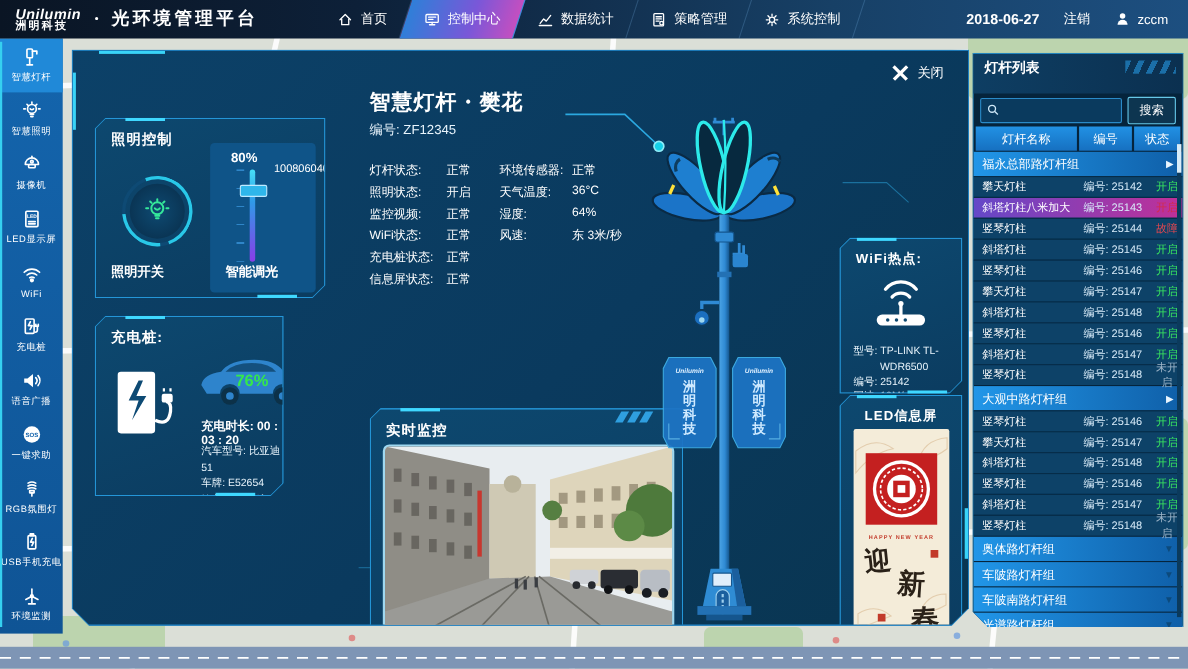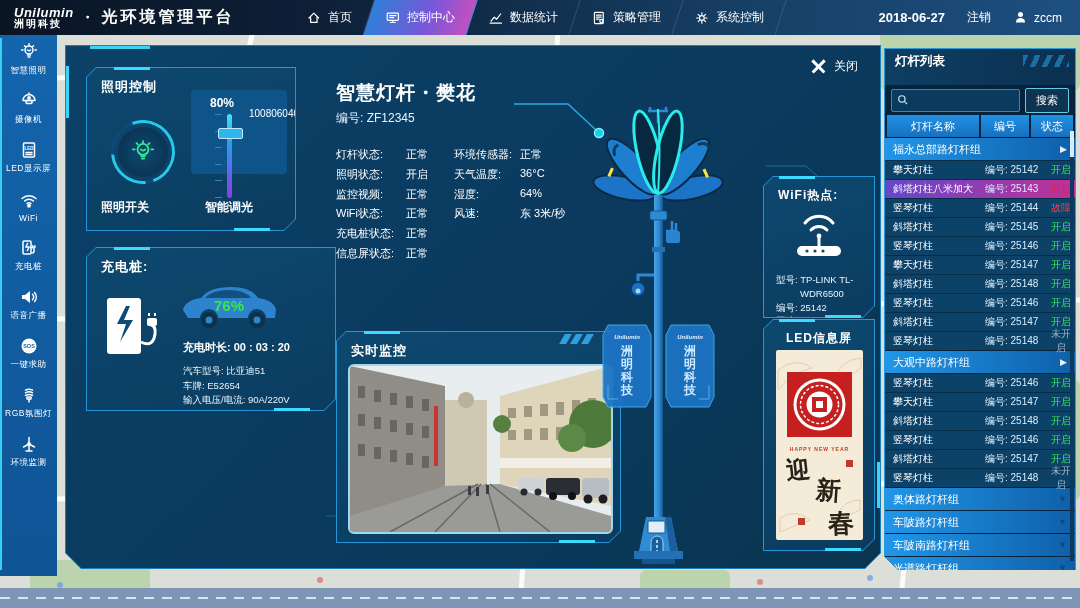--- a/index.html
+++ b/index.html
@@ -46,38 +46,38 @@
 
   
   #overlay-outer{position:absolute;left:65px;top:45px;width:816px;height:524px;z-index:10;
     background:#1d7fc0;clip-path:polygon(0 0,100% 0,100% calc(100% - 16px),calc(100% - 16px) 100%,16px 100%,0 calc(100% - 16px));}
   #overlay{position:absolute;inset:1px;background:linear-gradient(135deg,#0c4168 0%,#0a3a5e 55%,#093550 100%);
     clip-path:polygon(0 0,100% 0,100% calc(100% - 15px),calc(100% - 15px) 100%,15px 100%,0 calc(100% - 15px));}
   .ov-acc{position:absolute;background:#39d4f8;z-index:12;}
 
   
   .tb{position:absolute;background:#2496d8;
-      clip-path:polygon(10px 0,100% 0,100% calc(100% - 12px),calc(100% - 12px) 100%,0 100%,0 10px);}
+      clip-path:polygon(10px 0,100% 0,100% calc(100% - 12px),calc(100% - 12px) 100%,0 100%,0 10px);margin-top:40px;}
   .tb-in{position:absolute;inset:1px;background:linear-gradient(160deg,#0d486f,#0b3c60);
       clip-path:polygon(9px 0,100% 0,100% calc(100% - 11px),calc(100% - 11px) 100%,0 100%,0 9px);}
   .tb .acc-t{position:absolute;top:0;left:28px;width:36px;height:3px;background:#3fd8ff;z-index:2;}
   .tb .acc-b{position:absolute;bottom:0;right:26px;width:36px;height:3px;background:#3fd8ff;z-index:2;}
   .box-title{position:absolute;left:14px;top:10px;font-size:13px;font-weight:bold;letter-spacing:1px;}
 
   
   .bulb-ring{position:absolute;left:24px;top:52px;width:58px;height:58px;border-radius:50%;
     border:3px solid #0e4a74;cursor:pointer;}
   .bulb-ring::before{content:'';position:absolute;inset:-3px;border-radius:50%;
     border:3px solid transparent;border-top-color:#29c8e8;border-right-color:#29c8e8;transform:rotate(25deg);}
   .bulb-ring::after{content:'';position:absolute;inset:-3px;border-radius:50%;
     border:3px solid transparent;border-bottom-color:#29c8e8;transform:rotate(40deg);}
   .bulb-inner{position:absolute;inset:4px;border-radius:50%;background:radial-gradient(circle,#0e4a72,#082c48);
     display:flex;align-items:center;justify-content:center;}
   .switch-label{position:absolute;left:14px;bottom:14px;font-size:12px;font-weight:bold;}
-  .dimmer{position:absolute;left:104px;top:22px;width:96px;height:84px;background:#0f5488;border-radius:4px;}
+  .dimmer{position:absolute;left:104px;top:22px;width:96px;height:136px;background:#0f5488;border-radius:4px;}
   .dim-val{position:absolute;left:0;top:6px;width:62px;text-align:center;font-size:12px;font-weight:bold;}
   .dim-track{position:absolute;left:36px;top:24px;width:5px;height:84px;border-radius:3px;
     background:linear-gradient(180deg,#46e0f8 0%,#2f9ae8 35%,#8a3ce8 100%);}
   .dim-ticks{position:absolute;left:24px;top:24px;width:7px;height:84px;
     background:repeating-linear-gradient(180deg,#2f86c8 0 1px,transparent 1px 16.6px);}
   .dim-handle{position:absolute;left:27px;top:38px;width:23px;height:9px;background:#2fb6ea;
     border:1px solid #bfeaff;border-radius:2px;cursor:grab;}
   .dim-scale{position:absolute;left:58px;top:18px;height:96px;display:flex;flex-direction:row;
     justify-content:space-between;font-size:10px;text-align:left;}
   .dim-label{position:absolute;left:118px;bottom:14px;font-size:12px;font-weight:bold;}
@@ -260,20 +260,29 @@
             <circle cx="9" cy="5.5" r="3" fill="#fff"></circle>
             <path d="M3.5 15a5.5 5.5 0 0 1 11 0z" fill="#fff"></path>
           </svg>
       </span>
       <span>zccm</span>
     </span>
   </div>
 </header>
 
 <aside id="sidebar">
+    <div class="sb-item active">
+    <span>
+        <svg viewBox="0 0 20 20" fill="none" stroke="#fff" stroke-width="1.5" stroke-linecap="round" stroke-linejoin="round">
+          <rect x="5.5" y="2.5" width="5" height="8" rx="1"></rect>
+          <path d="M8 10.5 V17 M5.5 17h5 M10.5 4.5h4v2.5"></path>
+        </svg>
+      </span>
+    <span class="sb-label">智慧灯杆</span>
+    </div>
     <div class="sb-item">
     <span>
         <svg viewBox="0 0 20 20" fill="none" stroke="#fff" stroke-width="1.5" stroke-linecap="round" stroke-linejoin="round">
           <circle cx="10" cy="8" r="4"></circle>
           <path d="M8.5 8q1.5 1.5 3 0M8.5 13h3M9 15h2"></path>
           <path d="M10 1.8v1.3M4 8H2.6M17.4 8H16M5.5 3.8l1 1M14.5 3.8l-1 1"></path>
         </svg>
       </span>
     <span class="sb-label">智慧照明</span>
     </div>
@@ -340,20 +349,30 @@
     </div>
     <div class="sb-item">
     <span>
         <svg viewBox="0 0 20 20" fill="none" stroke="#fff" stroke-width="1.5" stroke-linecap="round" stroke-linejoin="round">
           <path d="M6.5 5.2q3.5-2 7 0M6.5 7.8q3.5-2 7 0M6.5 10.4q3.5-2 7 0"></path>
           <rect x="8" y="12" width="4" height="2"></rect>
           <path d="M10 14.5V17"></path>
         </svg>
       </span>
     <span class="sb-label">RGB氛围灯</span>
+    </div>
+    <div class="sb-item">
+    <span>
+        <svg viewBox="0 0 20 20" fill="none" stroke="#fff" stroke-width="1.5" stroke-linecap="round" stroke-linejoin="round">
+          <rect x="6.5" y="4" width="7" height="12" rx="1"></rect>
+          <rect x="8.5" y="2.2" width="3" height="1.8" fill="#fff"></rect>
+          <path d="M10.4 6.5 L8.8 9.8h2.8 L10 13"></path>
+        </svg>
+      </span>
+    <span class="sb-label">USB手机充电</span>
     </div>
     <div class="sb-item">
     <span>
         <svg viewBox="0 0 20 20" fill="none" stroke="#fff" stroke-width="1.5" stroke-linecap="round" stroke-linejoin="round">
           <path d="M10 10V17M7 17h6"></path>
           <path d="M10 10 V3.5 M10 10 L4.5 13 M10 10 L15.5 13"></path>
           <circle cx="10" cy="10" r="1.2" fill="#fff"></circle>
         </svg>
       </span>
     <span class="sb-label">环境监测</span>
@@ -402,21 +421,21 @@
               <span>60</span>
               <span>40</span>
               <span>20</span>
               <span>0</span>
             </div>
       </div>
       <div class="dim-label">智能调光</div>
     </div>
   </div>
 
-  <div class="tb" style="left:20px;top:201px;width:250px;height:164px;">
+  <div class="tb" style="left:20px;top:201px;width:172px;height:164px;">
     <span class="acc-t"></span>
         <span class="acc-b"></span>
     <div class="tb-in">
       <div class="box-title">充电桩:</div>
       <div class="chg-icon">
         <svg width="60" height="72" viewBox="0 0 60 72" fill="none">
           <rect x="4" y="6" width="34" height="56" rx="3" fill="#fff"></rect>
           <path d="M23 14 L14 32 h9 L17 50 L30 28 h-9 L27 14 z" fill="#0d4a74"></path>
           <path d="M38 50 q12 6 14 -8 q1 -8 -4 -9" stroke="#fff" stroke-width="3" fill="none"></path>
           <rect x="44" y="26" width="10" height="8" rx="2" fill="#fff"></rect>

